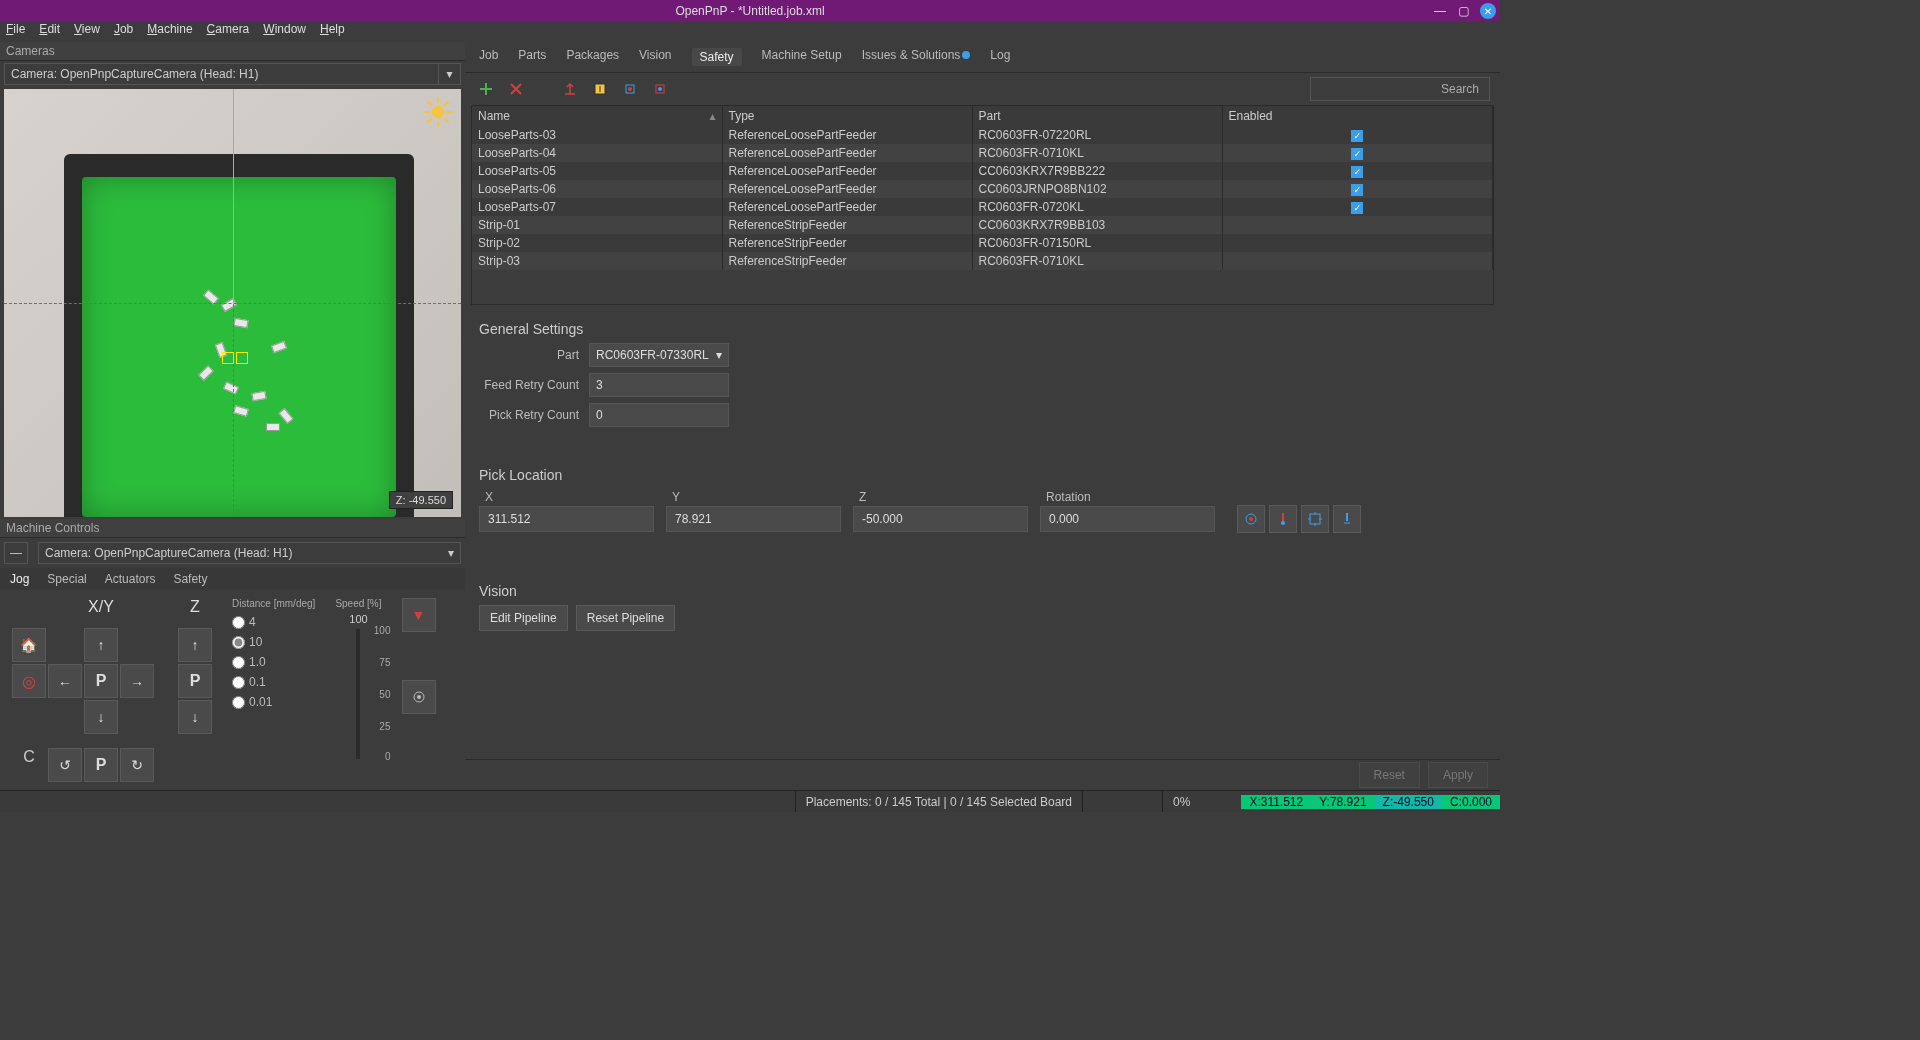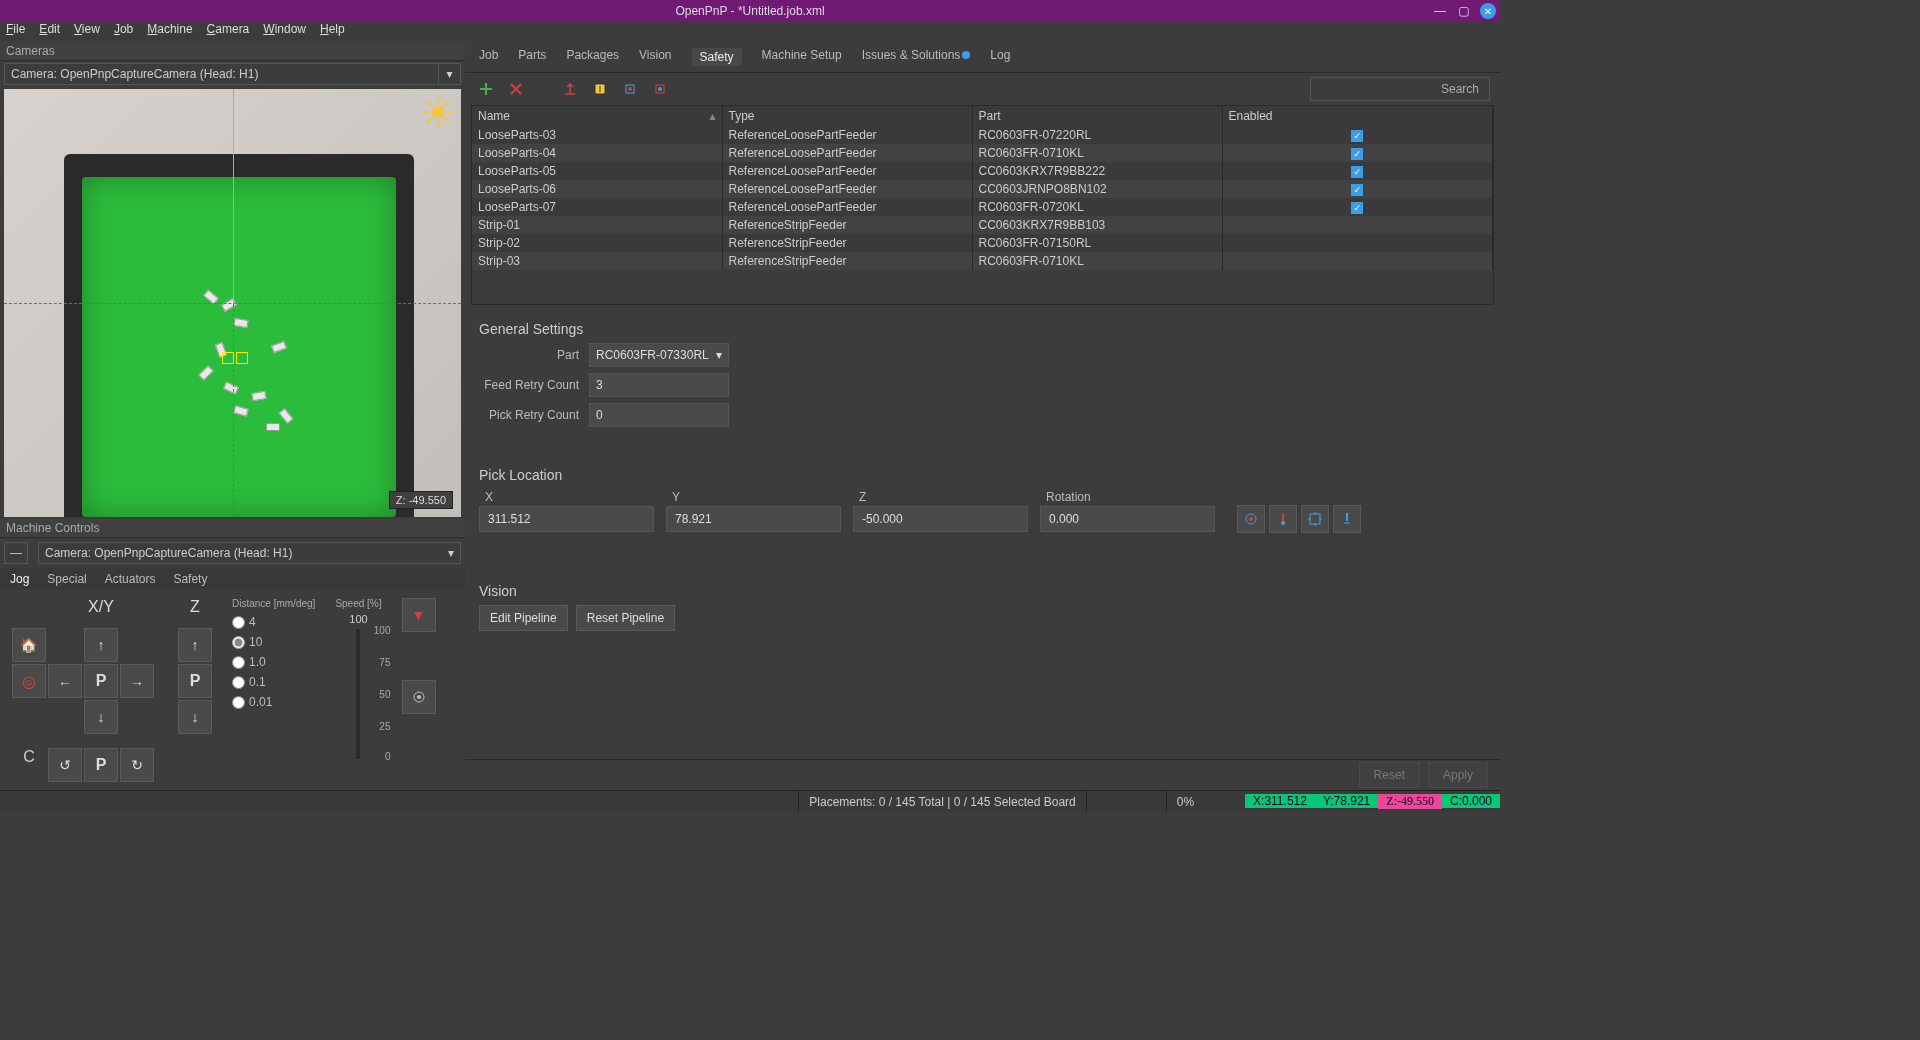--- a/index.html
+++ b/index.html
@@ -87,21 +87,21 @@
 .loc-btn { width: 28px; height: 28px; background: #4a4a4a; border: 1px solid #5a5a5a; display: flex; align-items: center; justify-content: center; }
 .btn-small { background: #4a4a4a; border: 1px solid #5a5a5a; color: #ddd; padding: 5px 10px; }
 .bottom-actions { display: flex; justify-content: flex-end; gap: 8px; padding: 2px 12px; border-top: 1px solid #2a2a2a; }
 .btn-disabled { background: #404040; border: 1px solid #4a4a4a; color: #777; padding: 5px 14px; }
 .statusbar { height: 22px; background: #3a3a3a; display: flex; align-items: center; border-top: 1px solid #222; font-size: 11px; }
 .statusbar .cell { padding: 0 10px; border-left: 1px solid #222; height: 100%; display: flex; align-items: center; }
 .statusbar .coords { margin-left: auto; display: flex; }
 .statusbar .coord { padding: 0 8px; height: 100%; display: flex; align-items: center; }
 .coord.x { background: #08c878; color: #002; margin-left: 41px; }
 .coord.y { background: #08c878; color: #002; }
-.coord.z { background: #ec4899; color: #002; font-family: Liberation Serif, serif; }
+.coord.z { background: #14b8a6; color: #002; }
 .coord.c { background: #08c878; color: #002; }
 .comp1{left:200px;top:204px;transform:rotate(40deg)}
 .comp2{left:218px;top:212px;transform:rotate(-30deg)}
 .comp3{left:230px;top:230px;transform:rotate(10deg)}
 .comp4{left:195px;top:280px;transform:rotate(-45deg)}
 .comp5{left:220px;top:295px;transform:rotate(25deg)}
 .comp6{left:248px;top:303px;transform:rotate(-10deg)}
 .comp7{left:275px;top:323px;transform:rotate(50deg)}
 .comp8{left:268px;top:254px;transform:rotate(-20deg)}
 .comp9{left:230px;top:318px;transform:rotate(15deg)}

